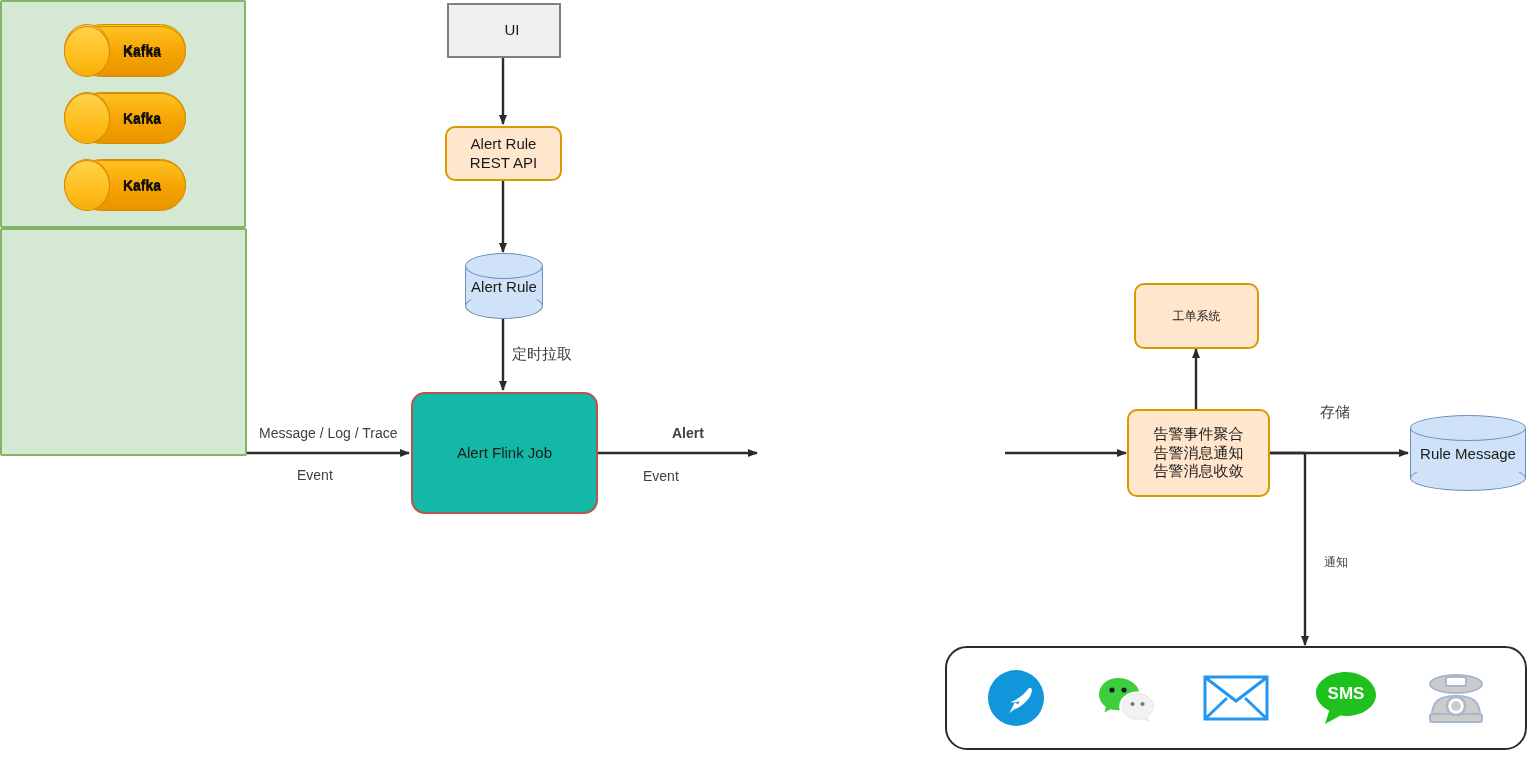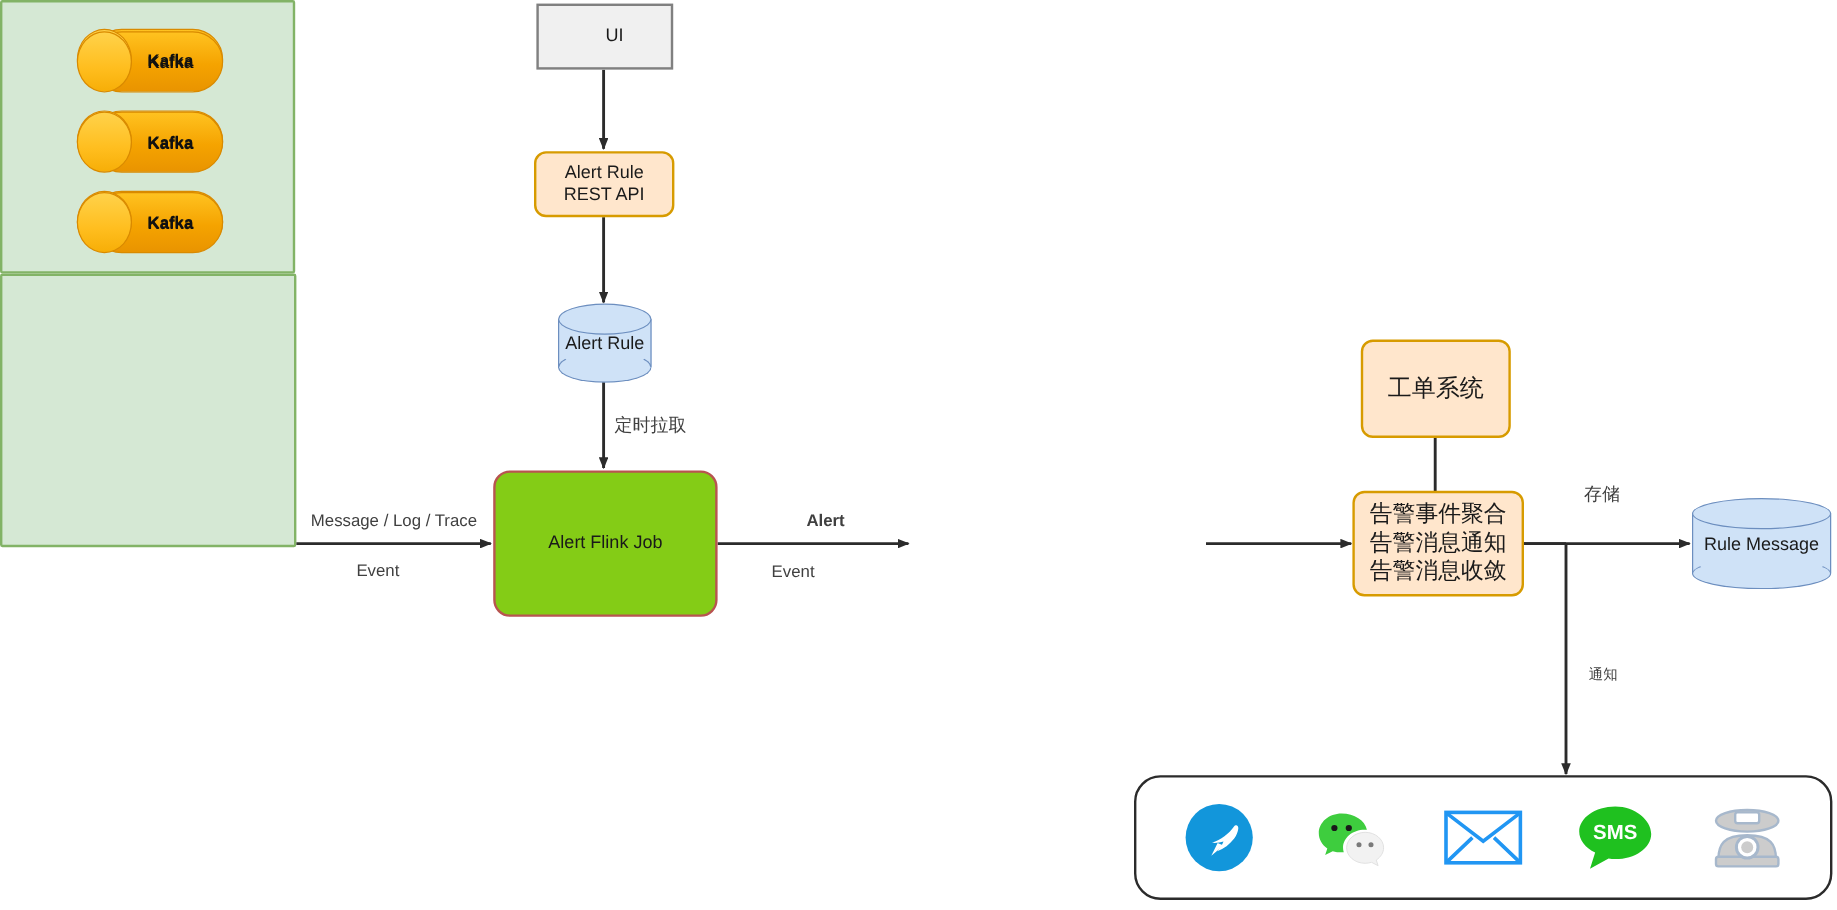--- a/index.html
+++ b/index.html
@@ -44,21 +44,21 @@
   
   .orange-box {
     background: #ffe6cc;
     border: 2px solid #d79b00;
     border-radius: 10px;
     font-size: 15px;
   }
 
   
   .pink-box {
-    background: #84cc16;
+    background: #14b8a6;
     border: 2px solid #b85450;
     border-radius: 14px;
     font-size: 15px;
   }
 
   
   .green-panel {
     background: #d5e8d4;
     border: 2px solid #82b366;
     border-radius: 2px;
@@ -261,25 +261,25 @@
       <div class="cap"></div>
       <div class="label">Kafka</div>
     </div>
     <div class="kafka" style="left:64px; top:160px; width:122px; height:51px;">
       <div class="body"></div>
       <div class="cap"></div>
       <div class="label">Kafka</div>
     </div>
   </div>
 
-  <div class="node orange-box" style="left:1134px; top:283px; width:125px; height:82px; font-size:20px;">
+  <div class="node orange-box" style="left:1134px; top:283px; width:125px; height:66px; font-size:12px;">
     <span>工单系统</span>
   </div>
 
-  <div class="node orange-box multiline" style="left:1127px; top:409px; width:143px; height:88px; font-size:19px;">
+  <div class="node orange-box multiline" style="left:1127px; top:409px; width:143px; height:88px; font-size:15px;">
     <span>告警事件聚合
 告警消息通知
 告警消息收敛</span>
   </div>
 
   <div class="db-cyl" style="left:1410px; top:415px; width:116px; height:76px;">
     <div class="body"></div>
     <div class="bot-cap"></div>
     <div class="top-cap"></div>
     <div class="label">Rule Message</div>

